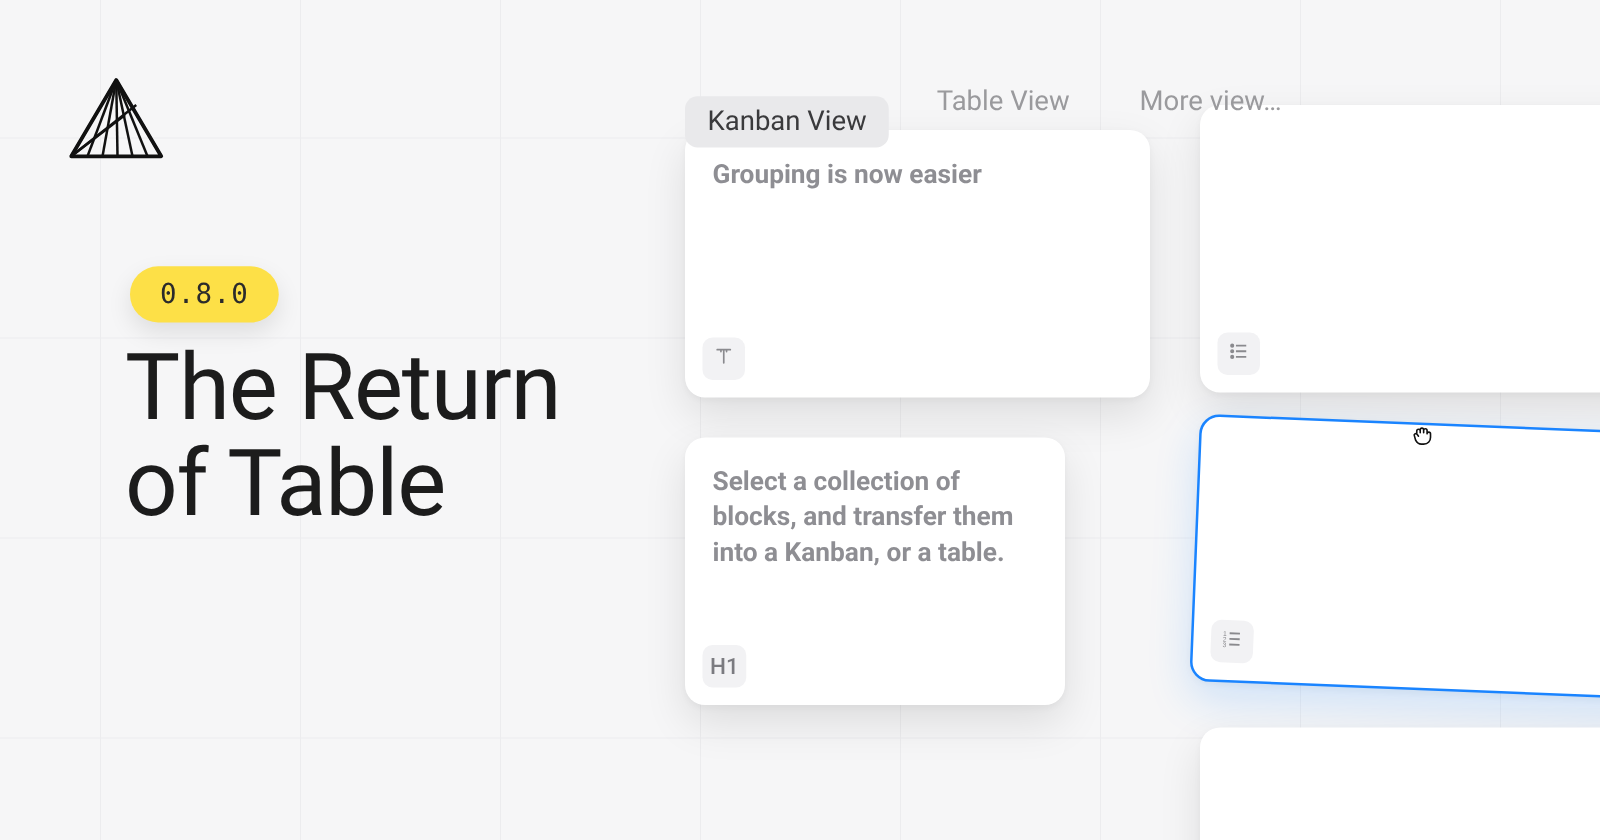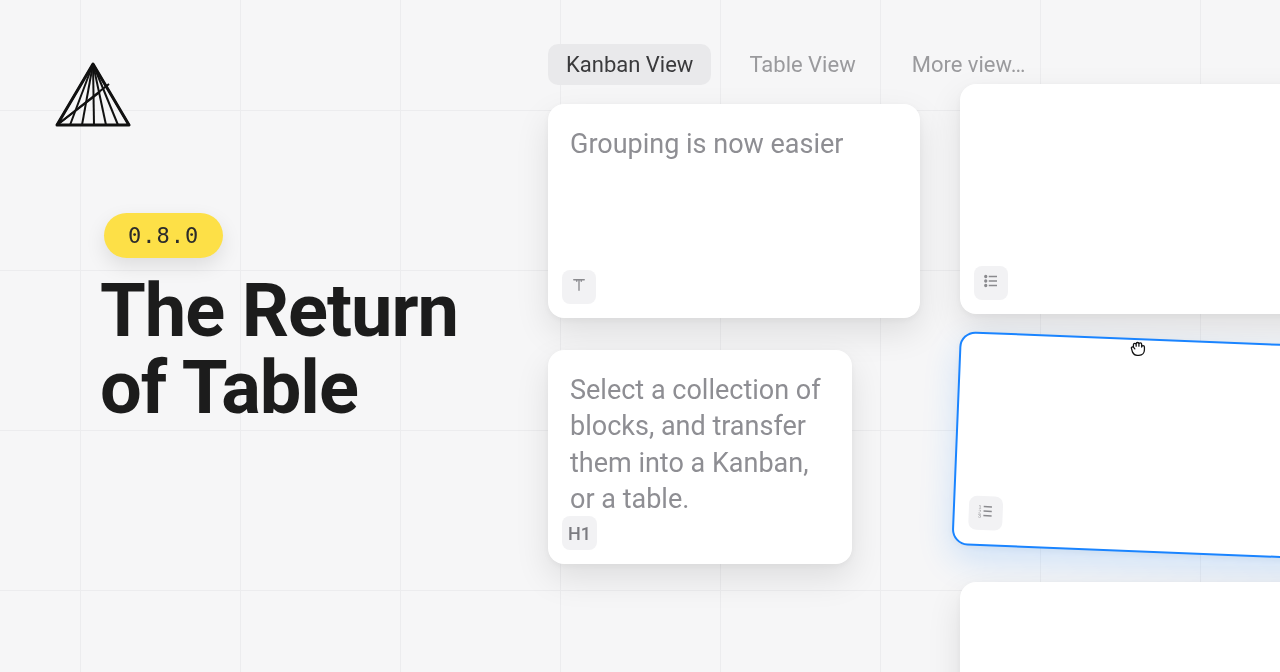--- a/index.html
+++ b/index.html
@@ -41,21 +41,21 @@
     letter-spacing: 1px;
     box-shadow: 0 8px 20px rgba(0,0,0,0.10);
     z-index: 5;
   }
   .headline {
     position: absolute;
     left: 100px;
     top: 273px;
     font-size: 74px;
     line-height: 1.04;
-    font-weight: 700;
+    font-weight: 400;
     color: #1c1c1c;
     letter-spacing: -1px;
     z-index: 5;
   }
   .tabs {
     position: absolute;
     left: 548px;
     top: 44px;
     display: flex;
     gap: 20px;
@@ -65,40 +65,42 @@
   }
   .tab {
     padding: 8px 18px;
     border-radius: 10px;
     color: #9a9a9d;
     cursor: pointer;
   }
   .tab.active {
     background: #e9e9eb;
     color: #3a3a3c;
+    margin-top: 33px;
   }
   .board {
     position: absolute;
     left: 548px;
     top: 104px;
     width: 800px;
     height: 600px;
     z-index: 3;
   }
   .card {
     position: absolute;
     background: #ffffff;
     border-radius: 16px;
     box-shadow: 0 14px 34px rgba(0,0,0,0.10), 0 2px 6px rgba(0,0,0,0.04);
     padding: 22px 22px 54px 22px;
   }
   .card-text {
-    font-size: 27px;
+    font-size: 21px;
     color: #8e8e93;
     line-height: 1.35;
+    font-weight: bold;
   }
   .card-badge {
     position: absolute;
     left: 14px;
     bottom: 14px;
     min-width: 34px;
     height: 34px;
     border-radius: 8px;
     background: #f2f2f4;
     display: flex;

